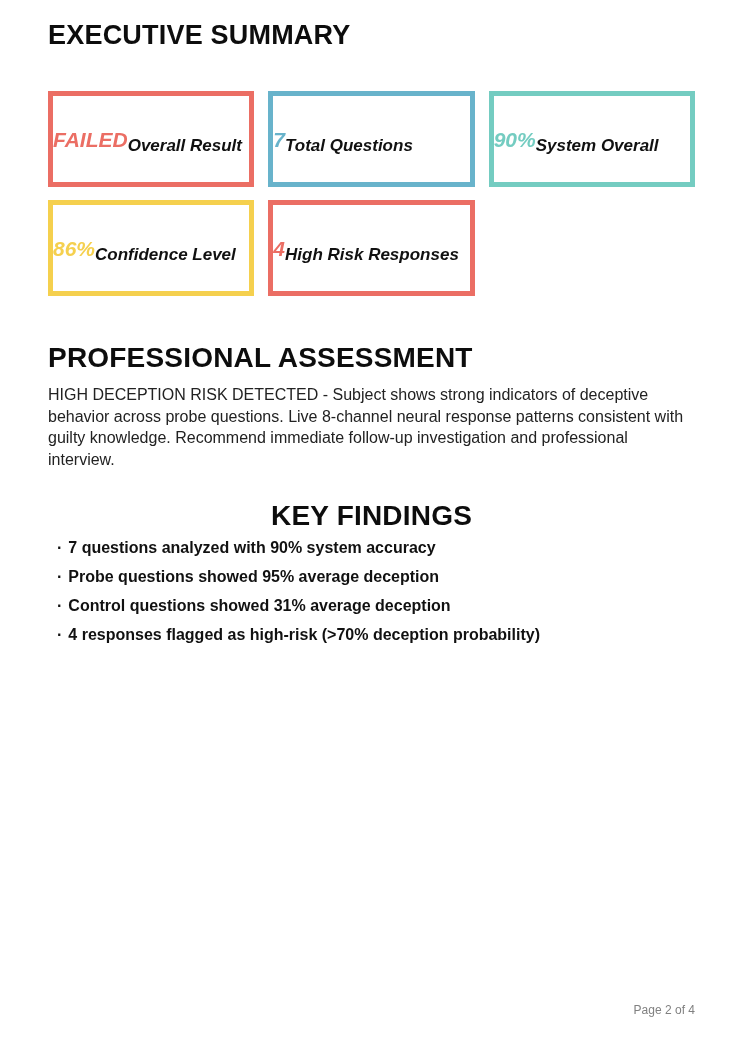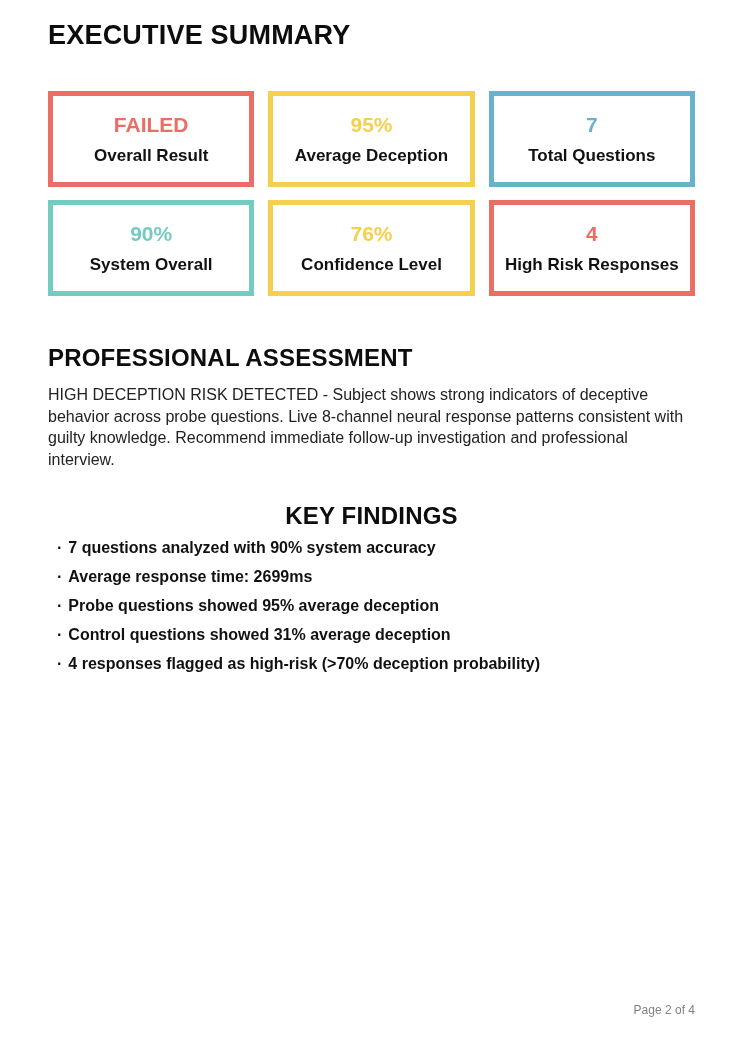--- a/index.html
+++ b/index.html
@@ -36,40 +36,40 @@
     column-gap: 14px;
     row-gap: 13px;
   }
   .stat-card {
     --c: #999;
     box-sizing: border-box;
     height: 96px;
     background: #ffffff;
     border: 5px solid var(--c);
     display: flex;
-    flex-direction: column;
+    flex-direction: row;
     align-items: center;
-    justify-content: center;
+    font-style: italic;
   }
   .stat-value {
     font-size: 21px;
     font-weight: 700;
     color: var(--c);
     line-height: 1;
   }
   .stat-label {
     margin-top: 12px;
     font-size: 17px;
     font-weight: 700;
     color: #111111;
     line-height: 1;
   }
   .section-heading {
     margin: 0;
-    font-size: 24px;
+    font-size: 28px;
     line-height: 23px;
     font-weight: 700;
     color: #0d0d0d;
     letter-spacing: 0.2px;
   }
   .heading-assessment { margin-top: 50px; }
   .assessment-body {
     margin: 15px 0 0 0;
     font-size: 16px;
     line-height: 21.5px;
@@ -111,60 +111,53 @@
 
   <h1 class="doc-title">EXECUTIVE SUMMARY</h1>
 
   <div class="stats-grid">
 
     <div class="stat-card" style="--c: #EB6E64;">
       <div class="stat-value">FAILED</div>
       <div class="stat-label">Overall Result</div>
     </div>
 
-    <div class="stat-card" style="--c: #F5D04E;">
-      <div class="stat-value">95%</div>
-      <div class="stat-label">Average Deception</div>
-    </div>
 
     <div class="stat-card" style="--c: #68B3CB;">
       <div class="stat-value">7</div>
       <div class="stat-label">Total Questions</div>
     </div>
 
     <div class="stat-card" style="--c: #74CCC1;">
       <div class="stat-value">90%</div>
       <div class="stat-label">System Overall</div>
     </div>
 
     <div class="stat-card" style="--c: #F5D04E;">
-      <div class="stat-value">76%</div>
+      <div class="stat-value">86%</div>
       <div class="stat-label">Confidence Level</div>
     </div>
 
     <div class="stat-card" style="--c: #EB6E64;">
       <div class="stat-value">4</div>
       <div class="stat-label">High Risk Responses</div>
     </div>
 
   </div>
 
   <h2 class="section-heading heading-assessment">PROFESSIONAL ASSESSMENT</h2>
   <p class="assessment-body">HIGH DECEPTION RISK DETECTED - Subject shows strong indicators of deceptive behavior across probe questions. Live 8-channel neural response patterns consistent with guilty knowledge. Recommend immediate follow-up investigation and professional interview.</p>
 
   <h2 class="section-heading heading-findings">KEY FINDINGS</h2>
 
   <div class="findings-list">
     <div class="finding-item">
       <span class="bullet-glyph">·</span><span>7 questions analyzed with 90% system accuracy</span>
     </div>
     <div class="finding-item">
-      <span class="bullet-glyph">·</span><span>Average response time: 2699ms</span>
-    </div>
-    <div class="finding-item">
       <span class="bullet-glyph">·</span><span>Probe questions showed 95% average deception</span>
     </div>
     <div class="finding-item">
       <span class="bullet-glyph">·</span><span>Control questions showed 31% average deception</span>
     </div>
     <div class="finding-item">
       <span class="bullet-glyph">·</span><span>4 responses flagged as high-risk (&gt;70% deception probability)</span>
     </div>
   </div>
 

